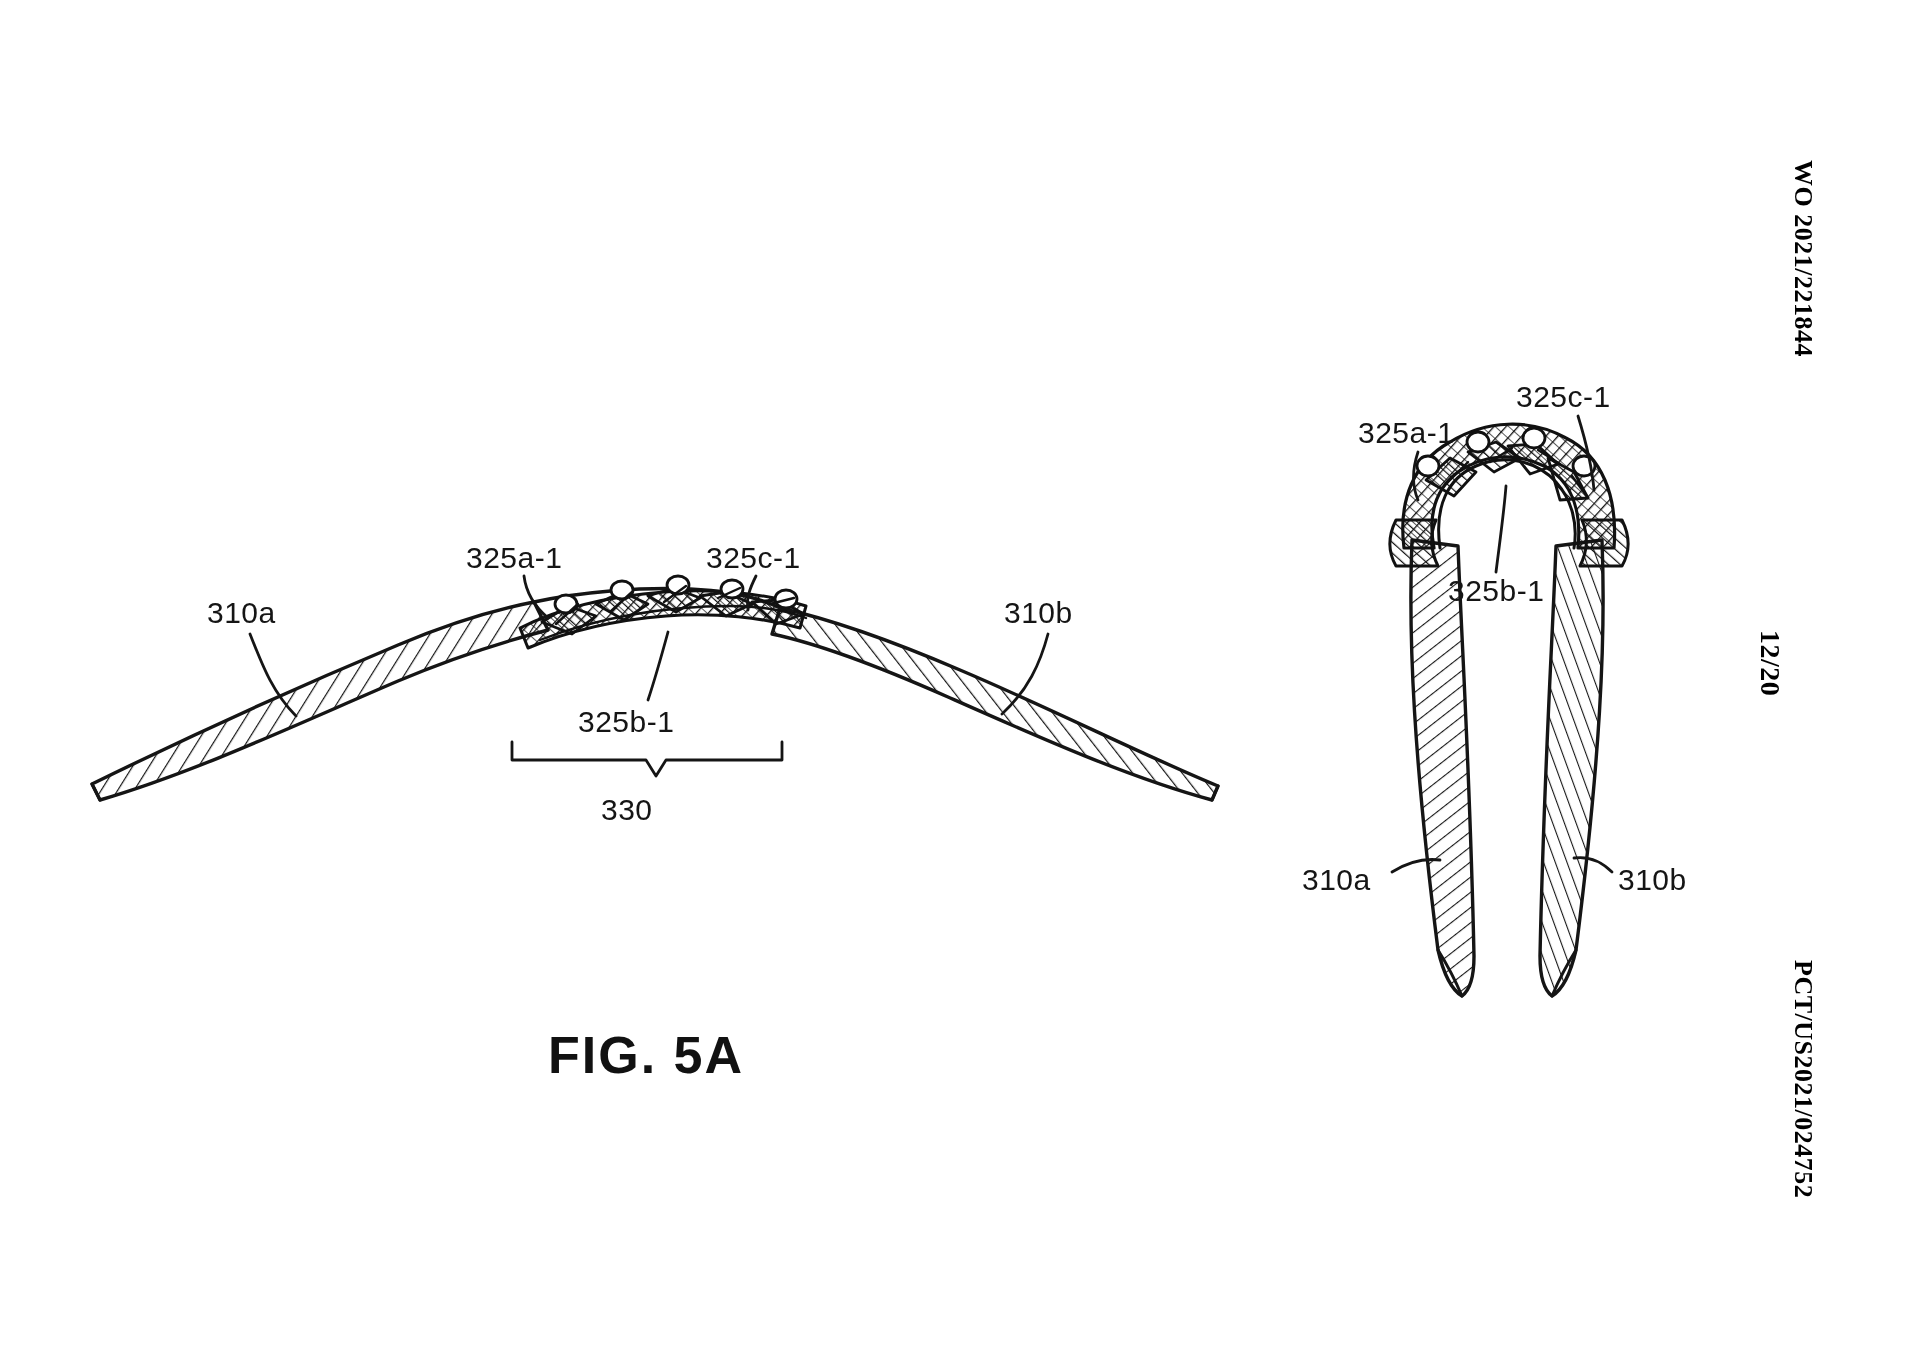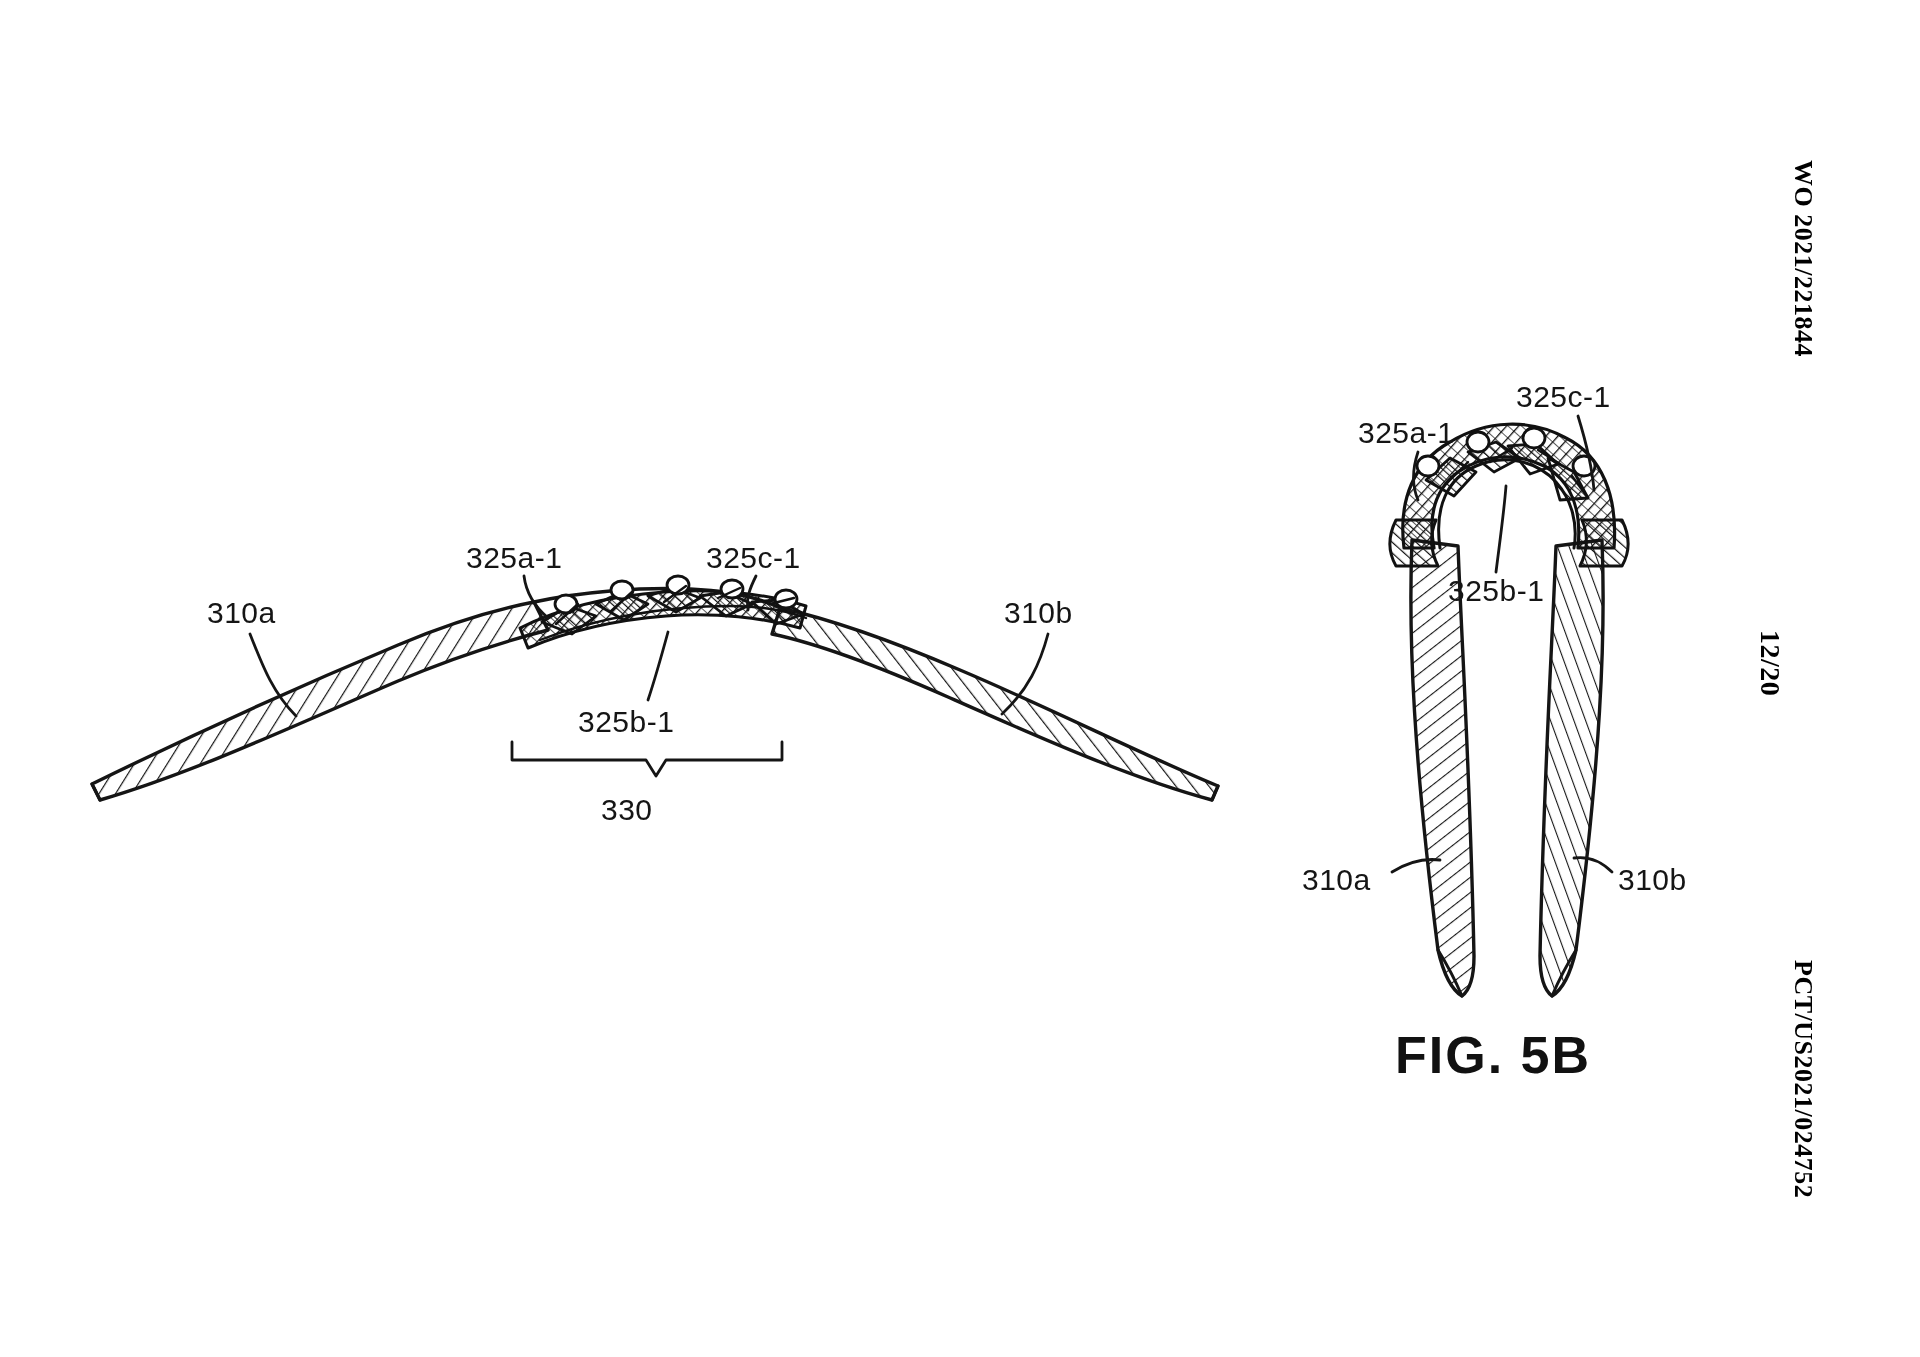--- a/index.html
+++ b/index.html
@@ -289,16 +289,16 @@
   <div class="ref-label" id="lbl-5b-325a1">325a-1</div>
 
   <div class="ref-label" id="lbl-5b-325b1">325b-1</div>
 
   <div class="ref-label" id="lbl-5b-325c1">325c-1</div>
 
   <div class="ref-label" id="lbl-5b-310a">310a</div>
 
   <div class="ref-label" id="lbl-5b-310b">310b</div>
 
-
-  <div class="fig-caption" id="caption-5b">FIG. 5B</div>
+  <div class="fig-caption" id="caption-5a">FIG. 5A</div>
+
 
 </div>
 
 </body></html>

